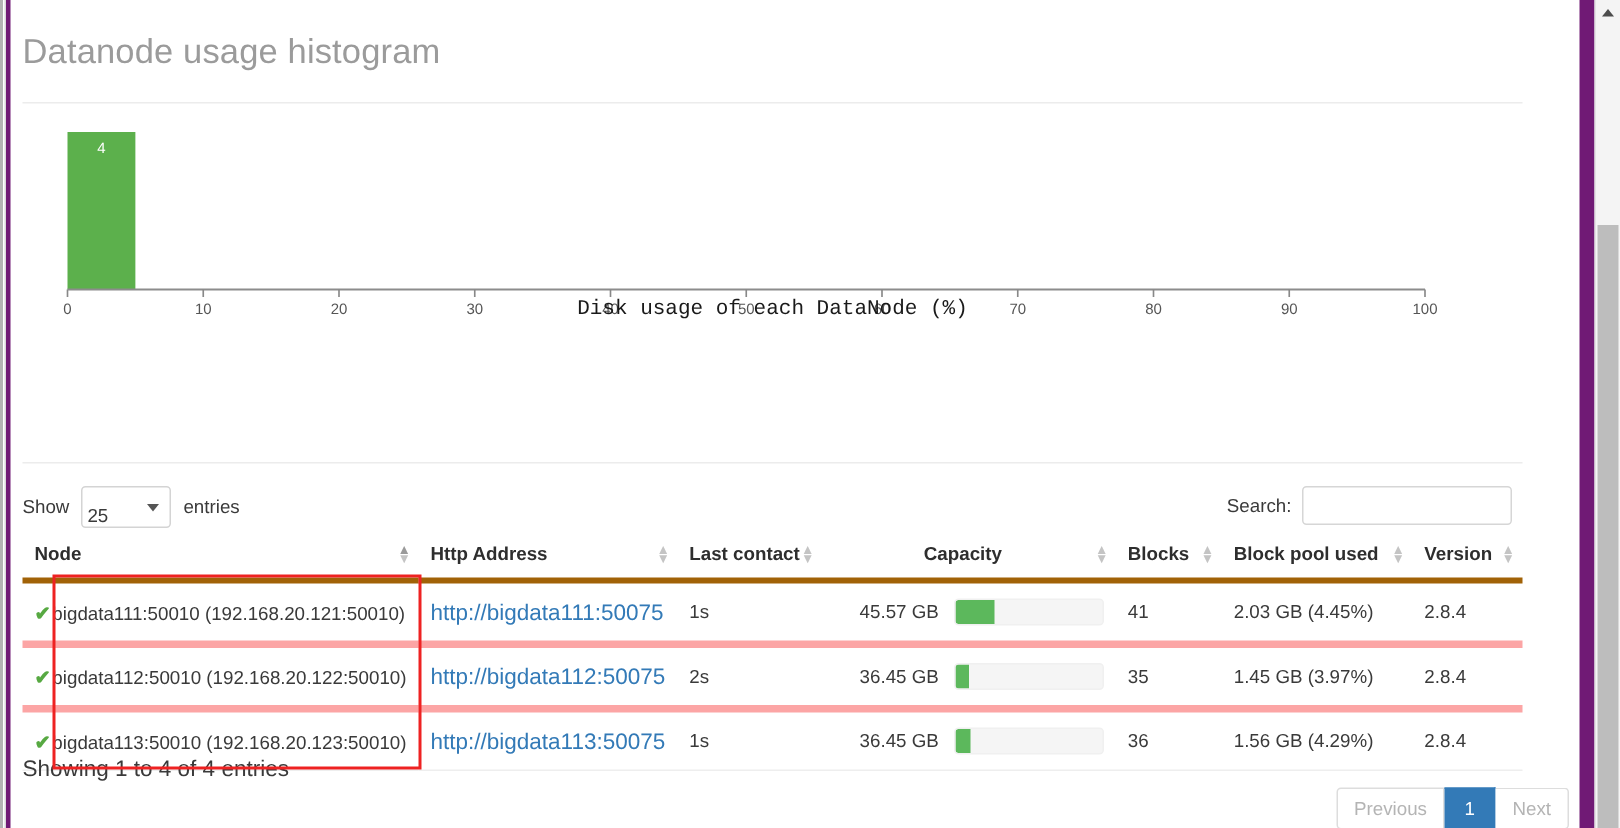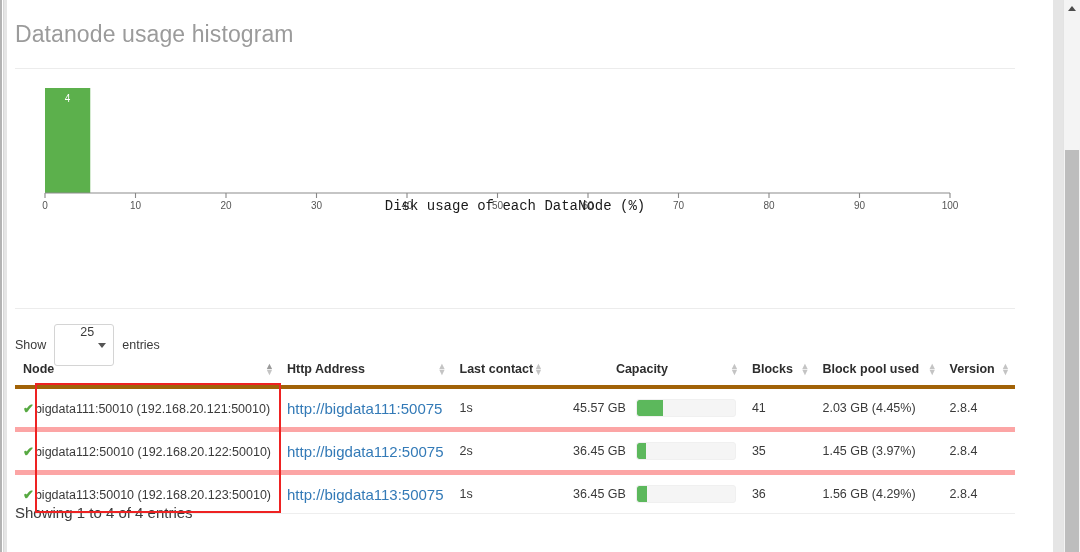--- a/index.html
+++ b/index.html
@@ -6,21 +6,21 @@
   html, body {
     margin: 0; padding: 0;
     width: 1080px; height: 552px;
     overflow: hidden;
     background: #ffffff;
     font-family: "Liberation Sans", sans-serif;
   }
   .viewport {
     position: relative;
     width: 1080px; height: 552px;
-    background: #e5e5e5;
+    background: #701a75;
     overflow: hidden;
   }
   .left-edge-border {
     position: absolute; left: 0; top: 0;
     width: 4px; height: 552px;
     background: #ffffff;
     border-left: 2px solid #b3b3b3;
     border-right: 1px solid #d8d8d8;
   }
   .page {
@@ -65,26 +65,26 @@
   }
   .dt-length {
     position: absolute; left: 0; top: 0;
     display: flex; align-items: center;
     font-size: 12.5px; color: #3a3a3a;
   }
   .dt-length .lbl-pre { margin-right: 8px; }
   .dt-length .lbl-post { margin-left: 8px; }
   .select-box {
     position: relative;
-    width: 60px; height: 42px;
+    width: 60px; height: 28px;
     border: 1px solid #d4d4d4;
     border-radius: 3px;
     background: #fff;
-    display: flex; align-items: flex-start;
-    padding-left: 25px;
+    display: flex; align-items: flex-end;
+    padding-left: 3px;
     font-size: 12.5px;
     color: #3a3a3a;
   }
   .select-box .caret {
     position: absolute; right: 7px; top: 50%;
     margin-top: -2px;
     width: 0; height: 0;
     border-left: 4px solid transparent;
     border-right: 4px solid transparent;
     border-top: 5px solid #555;
@@ -322,20 +322,24 @@
     <div class="hr-line" id="hr-inop"></div>
 
     <div class="dt-top">
       <div class="dt-length">
         <span class="lbl-pre">Show</span>
         <div class="select-box">
           <span>25</span>
           <span class="caret"></span>
         </div>
         <span class="lbl-post">entries</span>
+      </div>
+      <div class="dt-filter">
+        <span class="f-label">Search:</span>
+        <input class="search-input" type="text" value="" style="">
       </div>
     </div>
 
     <div class="dt-wrap">
       <table class="dn">
         <thead>
           <tr>
             <th class="first-sorted" style="width:258px;">
               <span>Node</span>
               <span class="sort">
@@ -435,20 +439,25 @@
               <td class="col-blk">36</td>
               <td class="col-pool">1.56 GB (4.29%)</td>
               <td class="col-ver">2.8.4</td>
             </tr>
           </tbody>
       </table>
     </div>
 
     <div class="dt-info">Showing 1 to 4 of 4 entries</div>
 
+    <div class="dt-paginate">
+      <div class="pg">Previous</div>
+      <div class="pg num">1</div>
+      <div class="pg">Next</div>
+    </div>
 
     <div class="annot-rect"></div>
   </div>
 
   <div class="scrollbar">
     <div class="sb-up">
       <span class="tri"></span>
     </div>
     <div class="sb-thumb"></div>
   </div>

